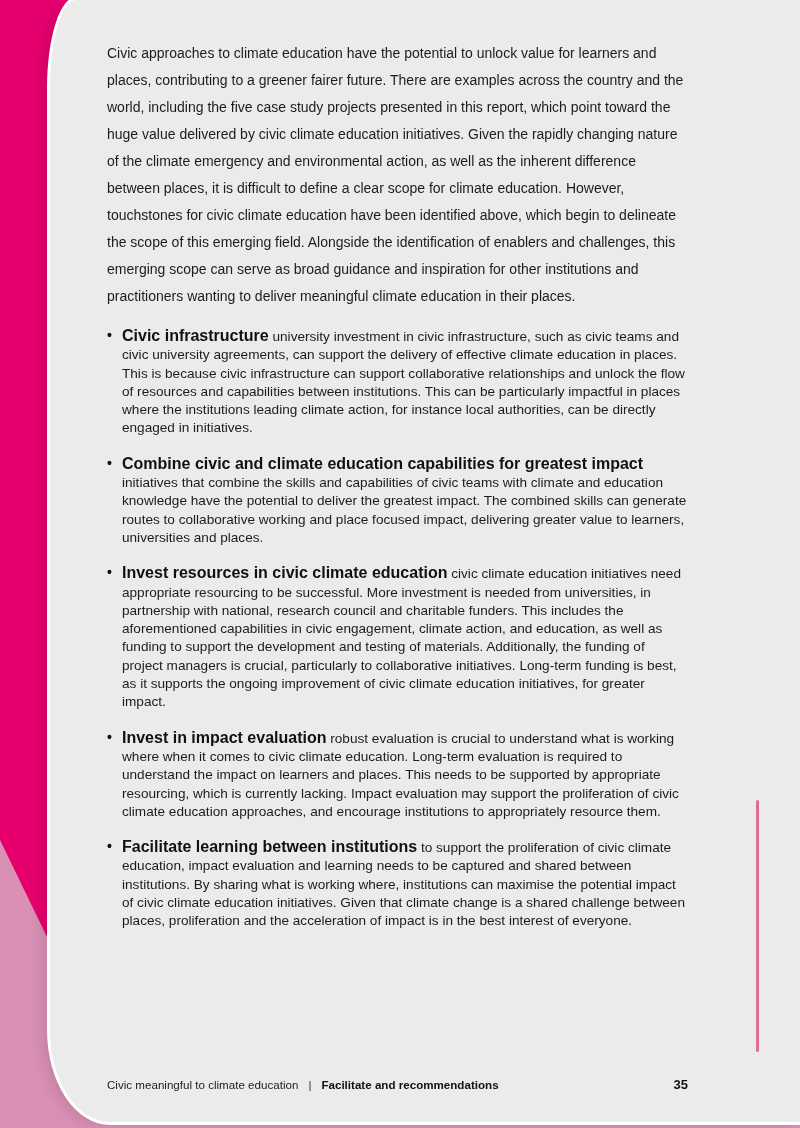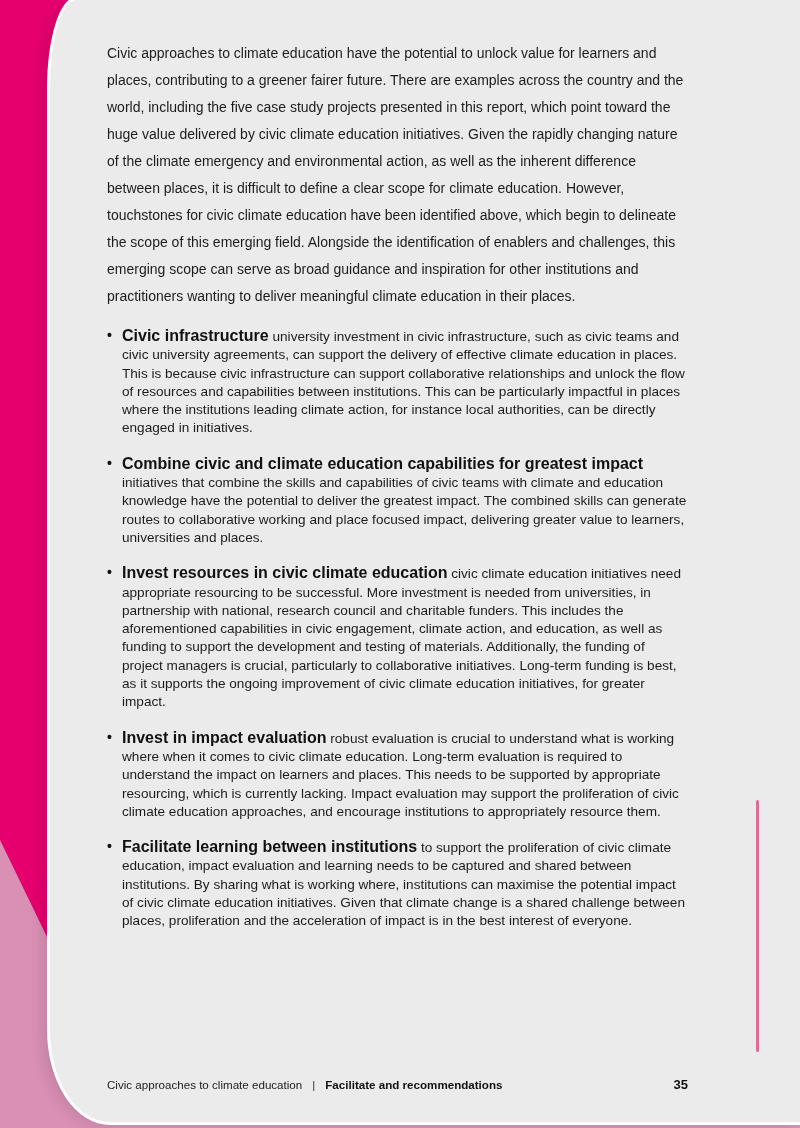--- a/index.html
+++ b/index.html
@@ -108,21 +108,21 @@
         <span class="marker">•</span>
         <strong>Invest in impact evaluation</strong><span> robust evaluation is crucial to understand what is working where when it comes to civic climate education. Long-term evaluation is required to understand the impact on learners and places. This needs to be supported by appropriate resourcing, which is currently lacking. Impact evaluation may support the proliferation of civic climate education approaches, and encourage institutions to appropriately resource them.</span>
       </li>
       <li>
         <span class="marker">•</span>
         <strong>Facilitate learning between institutions</strong><span> to support the proliferation of civic climate education, impact evaluation and learning needs to be captured and shared between institutions. By sharing what is working where, institutions can maximise the potential impact of civic climate education initiatives. Given that climate change is a shared challenge between places, proliferation and the acceleration of impact is in the best interest of everyone.</span>
       </li>
     </ul>
 
     <div class="footer">
-      <span>Civic approaches to climate education</span>
+      <span>Civic meaningful to climate education</span>
       <span class="sep">|</span>
       <span class="section">Facilitate and recommendations</span>
       <span class="pagenum">35</span>
     </div>
   </div>
 
   <div class="vline"></div>
 </div>
 
 </body></html>

